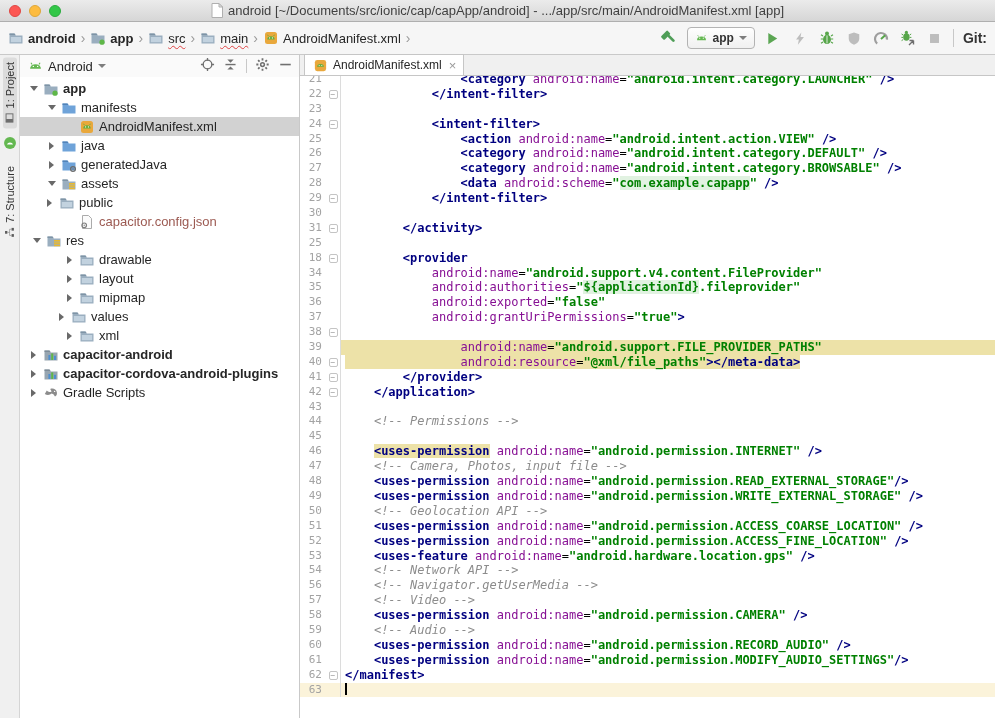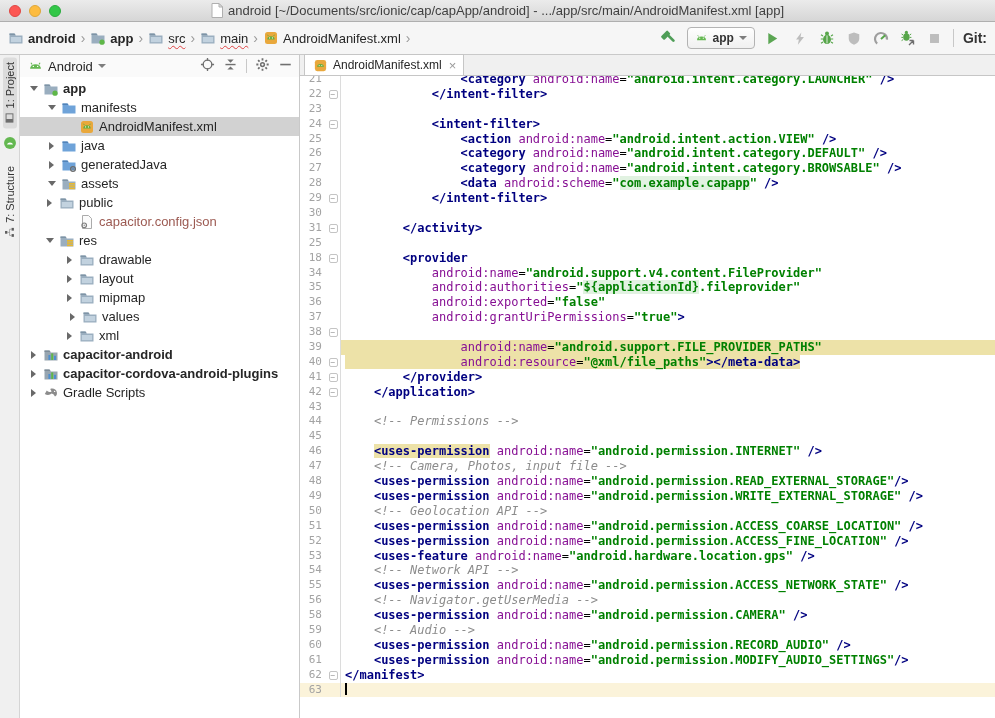--- a/index.html
+++ b/index.html
@@ -395,21 +395,21 @@
             <span class="arr"></span>
             <span class="ticon">
               <svg width="16" height="16" viewBox="0 0 16 16">
                 <path d="M3.5 1.5h6l3 3v10h-9z" fill="#FBFBFB" stroke="#ABABAB"></path>
                 <circle cx="5.2" cy="11.3" r="2.3" fill="none" stroke="#7E7E7E" stroke-width="1.2"></circle>
                 <circle cx="5.2" cy="11.3" r=".7" fill="#7E7E7E"></circle>
               </svg>
             </span>
             <span class="tlbl" style="color: rgb(156, 90, 82);">capacitor.config.json</span>
           </div>
-          <div class="trow" style="padding-left: 24px;">
+          <div class="trow" style="padding-left: 11px;">
             <span class="arr">
               <span class="arr-d"></span>
             </span>
             <span class="ticon">
               <svg width="16" height="16" viewBox="0 0 16 16">
                 <path d="M1.5 3.5h5l1.3 2h6.7v8h-13z" fill="#9AAEBF"></path>
                 <path d="M1.5 3.5h5l1 1.6h-6z" fill="#7E94A6"></path>
                 <g fill="#E8B931">
                   <rect x="8" y="7" width="6" height="1.6"></rect>
                   <rect x="8" y="9.3" width="6" height="1.6"></rect>
@@ -451,21 +451,21 @@
             </span>
             <span class="ticon">
               <svg width="16" height="16" viewBox="0 0 16 16">
                 <path d="M1.5 3.5h5l1.3 2h6.7v8h-13z" fill="#9AAEBF"></path>
                 <path d="M1.5 3.5h5l1 1.6h-6z" fill="#7E94A6"></path>
                 <rect x="2.8" y="7" width="10.4" height="5.2" fill="#C2D2DF"></rect>
               </svg>
             </span>
             <span class="tlbl">mipmap</span>
           </div>
-          <div class="trow" style="padding-left: 47px;">
+          <div class="trow" style="padding-left: 36px;">
             <span class="arr">
               <span class="arr-r"></span>
             </span>
             <span class="ticon">
               <svg width="16" height="16" viewBox="0 0 16 16">
                 <path d="M1.5 3.5h5l1.3 2h6.7v8h-13z" fill="#9AAEBF"></path>
                 <path d="M1.5 3.5h5l1 1.6h-6z" fill="#7E94A6"></path>
                 <rect x="2.8" y="7" width="10.4" height="5.2" fill="#C2D2DF"></rect>
               </svg>
             </span>
@@ -728,28 +728,28 @@
               <div class="lnum">53</div>
               <div class="lfold"></div>
               <div class="ltext"><span class="s-w">    </span><span class="s-t">&lt;uses-feature</span><span class="s-w"> </span><span class="s-a">android:name</span><span class="s-w">=</span><span class="s-v">"android.hardware.location.gps"</span><span class="s-w"> </span><span class="s-t">/&gt;</span></div>
             </div>
             <div class="eline">
               <div class="lnum">54</div>
               <div class="lfold"></div>
               <div class="ltext"><span class="s-w">    </span><span class="s-c">&lt;!-- Network API --&gt;</span></div>
             </div>
             <div class="eline">
-              <div class="lnum">55</div>
-              <div class="lfold"></div>
-              <div class="ltext"><span class="s-w">    </span><span class="s-t">&lt;uses-permission</span><span class="s-w"> </span><span class="s-a">android:name</span><span class="s-w">=</span><span class="s-v">"android.permission.ACCESS_NETWORK_STATE"</span><span class="s-w"> </span><span class="s-t">/&gt;</span></div>
-            </div>
-            <div class="eline">
               <div class="lnum">56</div>
               <div class="lfold"></div>
               <div class="ltext"><span class="s-w">    </span><span class="s-c">&lt;!-- Navigator.getUserMedia --&gt;</span></div>
+            </div>
+            <div class="eline">
+              <div class="lnum">57</div>
+              <div class="lfold"></div>
+              <div class="ltext"><span class="s-w">    </span><span class="s-c">&lt;!-- Video --&gt;</span></div>
             </div>
             <div class="eline">
               <div class="lnum">58</div>
               <div class="lfold"></div>
               <div class="ltext"><span class="s-w">    </span><span class="s-t">&lt;uses-permission</span><span class="s-w"> </span><span class="s-a">android:name</span><span class="s-w">=</span><span class="s-v">"android.permission.CAMERA"</span><span class="s-w"> </span><span class="s-t">/&gt;</span></div>
             </div>
             <div class="eline">
               <div class="lnum">59</div>
               <div class="lfold"></div>
               <div class="ltext"><span class="s-w">    </span><span class="s-c">&lt;!-- Audio --&gt;</span></div>

